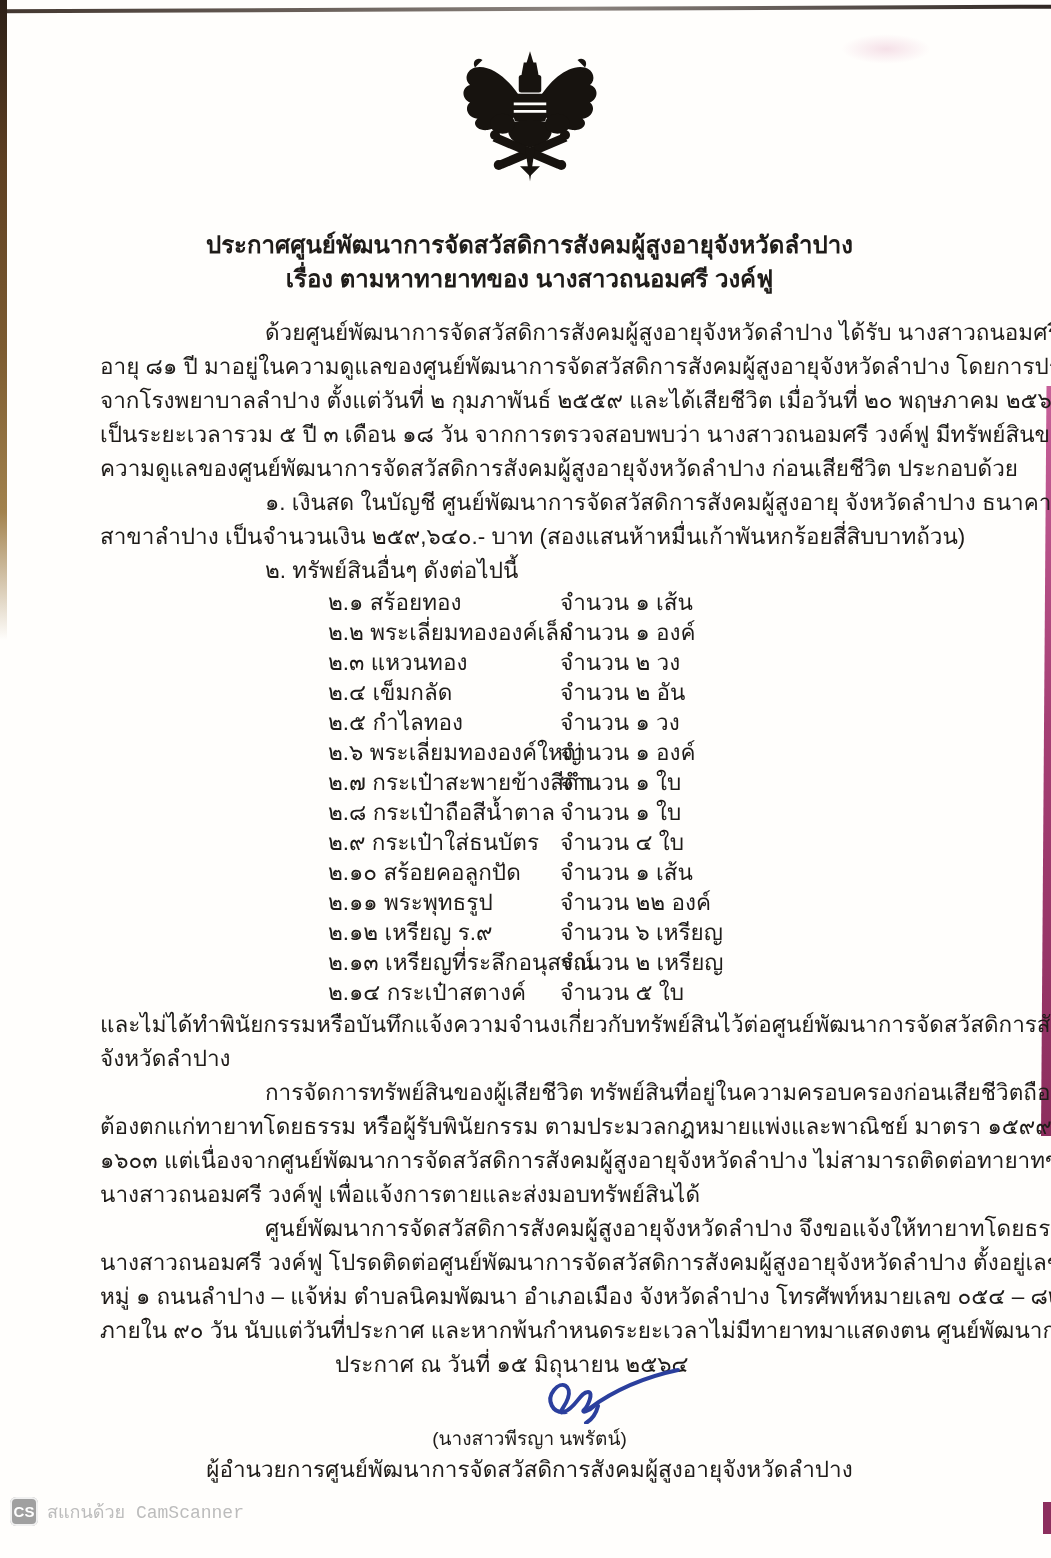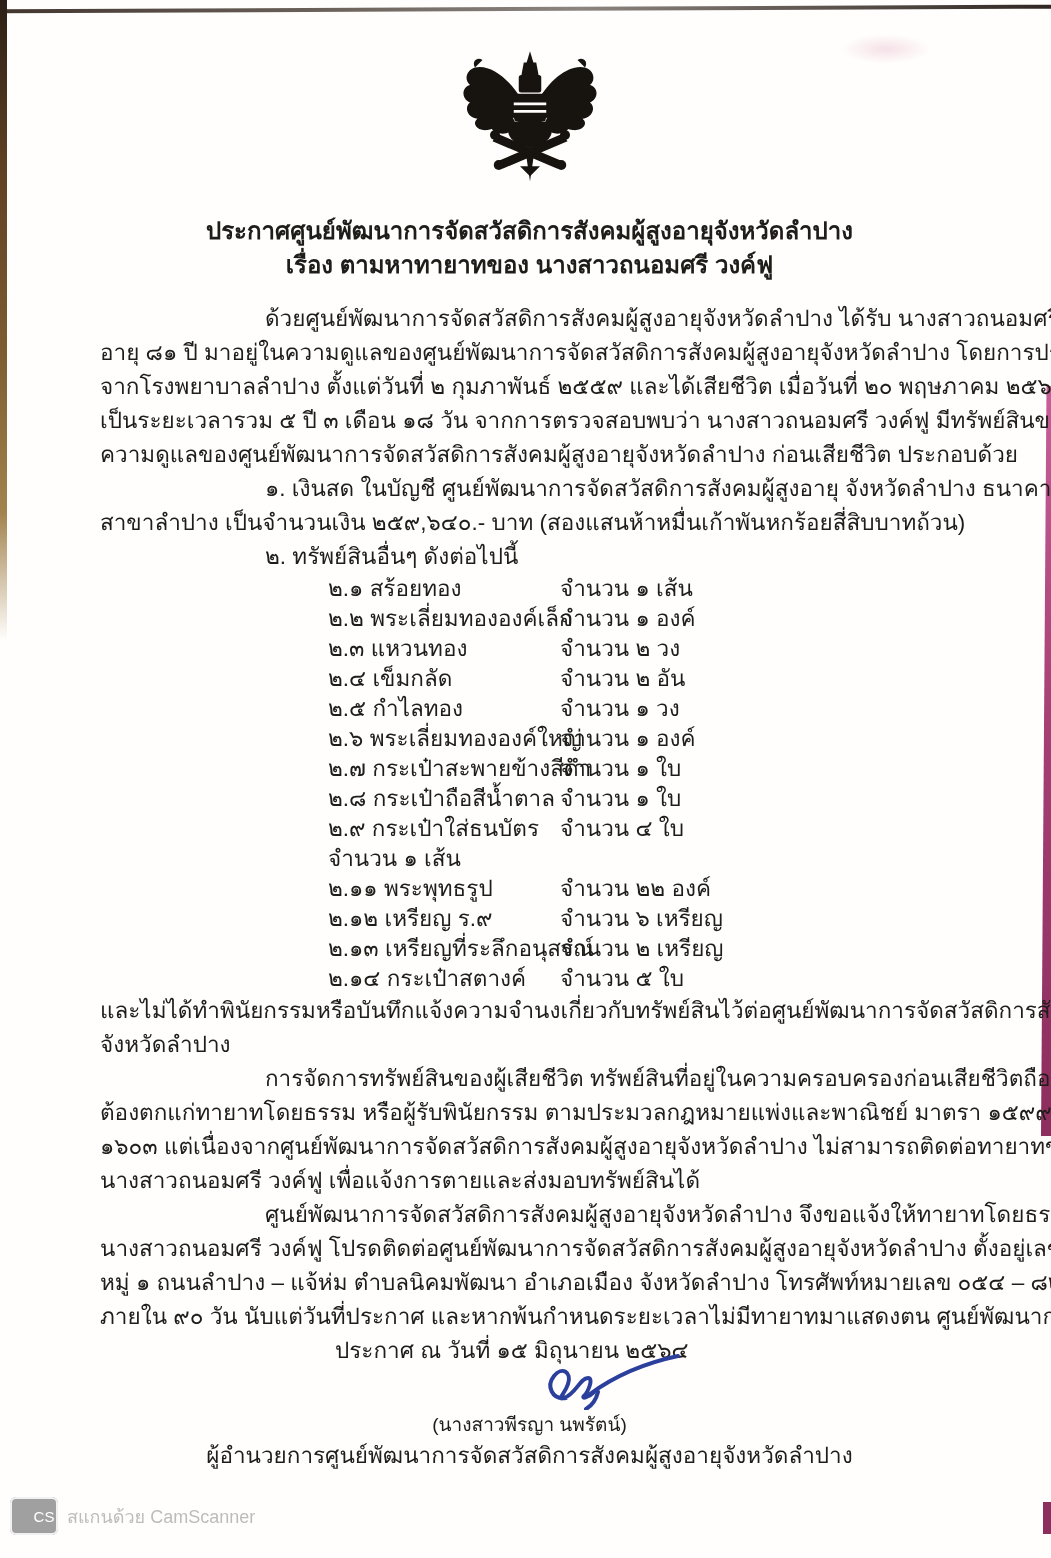--- a/index.html
+++ b/index.html
@@ -31,43 +31,42 @@
     position:absolute; top:1502px; right:0; width:8px; height:32px;
     background:#8c2e5e;
   }
   .scan-pink-smudge{
     position:absolute; top:34px; right:120px; width:90px; height:30px;
     background:radial-gradient(ellipse at center, rgba(200,90,140,.18), rgba(200,90,140,0) 70%);
   }
   
   .content{ position:absolute; left:100px; right:92px; top:0; }
   .emblem{ display:block; margin:42px auto 0; width:150px; height:156px; }
-  .title{ text-align:center; font-size:24px; font-weight:bold; line-height:34px; margin-top:16px; }
+  .title{ text-align:center; font-size:24px; font-weight:bold; line-height:34px; margin-top:30px; }
   .para{ font-size:22.5px; line-height:34px; }
   .para .line{ white-space:nowrap; }
   .para.indent .line:first-child{ padding-left:165px; }
   .mt20{ margin-top:20px; }
   .single-line{ font-size:22.5px; line-height:34px; padding-left:165px; white-space:nowrap; }
   .assets{ margin-left:200px; }
   .asset-row{ display:flex; font-size:22.5px; line-height:30px; white-space:nowrap;margin-left:28px; }
   .asset-row .asset-name{ width:232px; }
   .date-line{ font-size:22.5px; line-height:34px; padding-left:235px; white-space:nowrap; }
   .signature-svg{ display:block; margin:-16px 0 0 428px; width:160px; height:58px; }
   .sig-name{ text-align:center; font-size:19px; line-height:30px; }
   .sig-title{ text-align:center; font-size:22.5px; line-height:31px; }
   
   .footer{ position:absolute; left:10px; top:1497px; display:flex; align-items:center; gap:9px; }
   .cs-badge{
-    width:28px; height:38px; border-radius:6px; background:#a0a0a0;
-    color:#ffffff; font-weight:normal; font-size:15px;
+    width:28px; height:29px; border-radius:6px; background:#a0a0a0;
+    color:#ffffff; font-weight:bold; font-size:15px;
     display:flex; align-items:center; justify-content:center;
     box-shadow:inset 0 0 0 2px rgba(255,255,255,.85);
-    padding-left:20px;
-  }
-  .footer-text{ color:#bcbcbc; font-size:18px; }
+  }
+  .footer-text{ color:#bcbcbc; font-size:18px;font-family:Liberation Mono, monospace; }
 </style>
 </head>
 <body>
 
 <div class="page">
 
   <div class="scan-top-line"></div>
   <div class="scan-left-strip"></div>
   <div class="scan-right-strip"></div>
   <div class="scan-right-patch"></div>
@@ -160,20 +159,21 @@
       </div>
         <div class="asset-row">
         <span class="asset-name"><span>๒.๘</span>&nbsp;<span>กระเป๋าถือสีน้ำตาล</span></span>
         <span class="asset-qty">จำนวน ๑ ใบ</span>
       </div>
         <div class="asset-row">
         <span class="asset-name"><span>๒.๙</span>&nbsp;<span>กระเป๋าใส่ธนบัตร</span></span>
         <span class="asset-qty">จำนวน ๔ ใบ</span>
       </div>
         <div class="asset-row">
+        <span class="asset-name"><span>๒.๑๐</span>&nbsp;<span>สร้อยคอลูกปัด</span></span>
         <span class="asset-qty">จำนวน ๑ เส้น</span>
       </div>
         <div class="asset-row">
         <span class="asset-name"><span>๒.๑๑</span>&nbsp;<span>พระพุทธรูป</span></span>
         <span class="asset-qty">จำนวน ๒๒ องค์</span>
       </div>
         <div class="asset-row">
         <span class="asset-name"><span>๒.๑๒</span>&nbsp;<span>เหรียญ ร.๙</span></span>
         <span class="asset-qty">จำนวน ๖ เหรียญ</span>
       </div>

